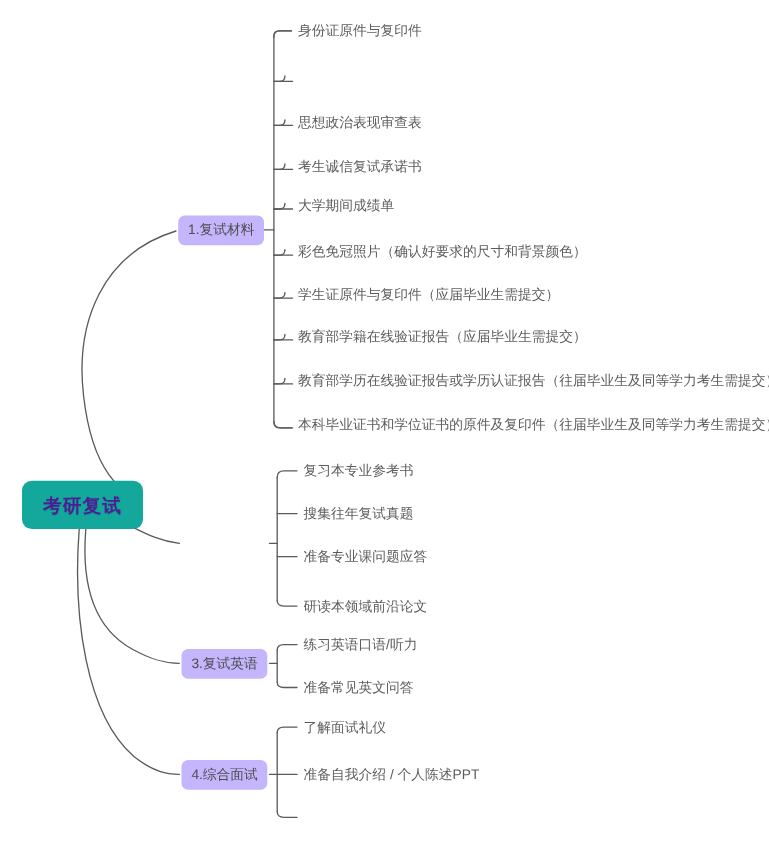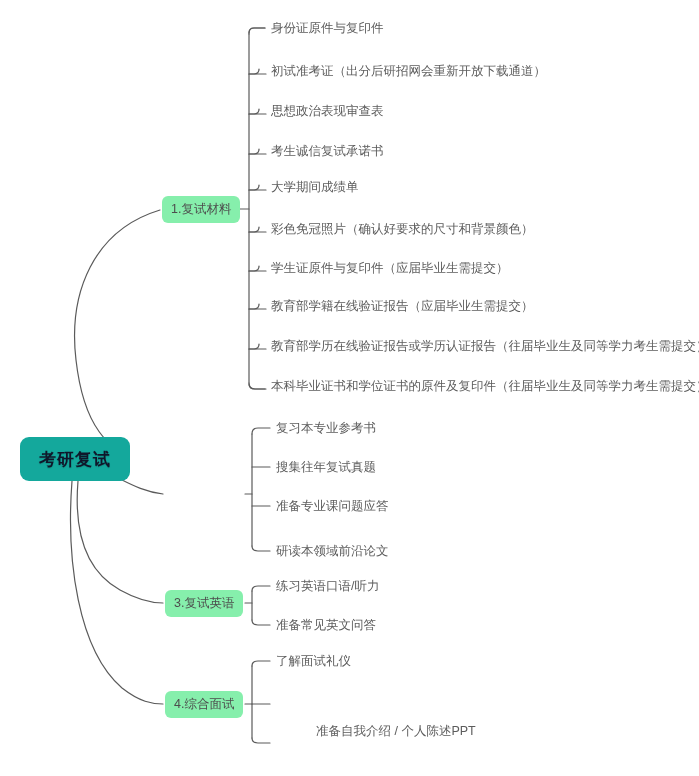--- a/index.html
+++ b/index.html
@@ -30,31 +30,31 @@
     box-sizing: border-box;
     white-space: nowrap;
   }
   .root-node {
     left: 20px;
     top: 437px;
     width: 110px;
     height: 44px;
     background: #14a89c;
     border-radius: 9px;
-    color: #0f172a;
+    color: #4c1d95;
     font-size: 17px;
     font-weight: bold;
     letter-spacing: 1px;
     display: flex;
     align-items: center;
     justify-content: center;
     text-shadow: 0 1px 1px rgba(0,0,0,0.12);
   }
   .branch-node {
-    background: #86efac;
+    background: #c4b5fd;
     border-radius: 6px;
     color: #4d4d4d;
     font-size: 12.5px;
     display: flex;
     align-items: center;
     justify-content: center;
     height: 27px;
     padding: 0 9px;
   }
   .leaf-node {
@@ -129,23 +129,20 @@
   <div class="node root-node">
     <span>考研复试</span>
   </div>
 
   <div class="node branch-node" style="left:162px; top:196px;">
     <span>1.复试材料</span>
   </div>
   <div class="node leaf-node" style="left:271px; top:19px;">
     <span>身份证原件与复印件</span>
   </div>
-  <div class="node leaf-node" style="left:271px; top:62px;">
-    <span>初试准考证（出分后研招网会重新开放下载通道）</span>
-  </div>
   <div class="node leaf-node" style="left:271px; top:102px;">
     <span>思想政治表现审查表</span>
   </div>
   <div class="node leaf-node" style="left:271px; top:142px;">
     <span>考生诚信复试承诺书</span>
   </div>
   <div class="node leaf-node" style="left:271px; top:178px;">
     <span>大学期间成绩单</span>
   </div>
   <div class="node leaf-node" style="left:271px; top:220px;">
@@ -186,17 +183,17 @@
   <div class="node leaf-node" style="left:276px; top:616px;">
     <span>准备常见英文问答</span>
   </div>
 
   <div class="node branch-node" style="left:165px; top:691px;">
     <span>4.综合面试</span>
   </div>
   <div class="node leaf-node" style="left:276px; top:652px;">
     <span>了解面试礼仪</span>
   </div>
-  <div class="node leaf-node" style="left:276px; top:722px;margin-left:40px;">
+  <div class="node leaf-node" style="left:276px; top:695px;">
     <span>准备自我介绍 / 个人陈述PPT</span>
   </div>
 
 </div>
 
 </body></html>

